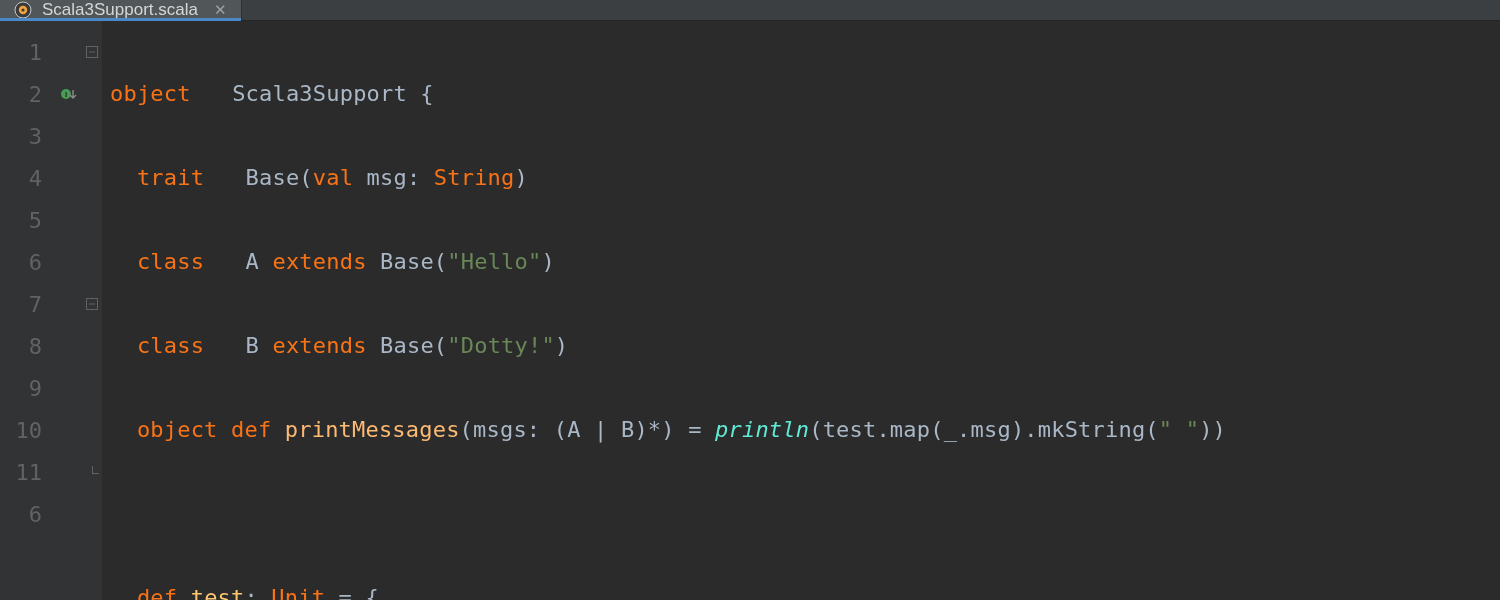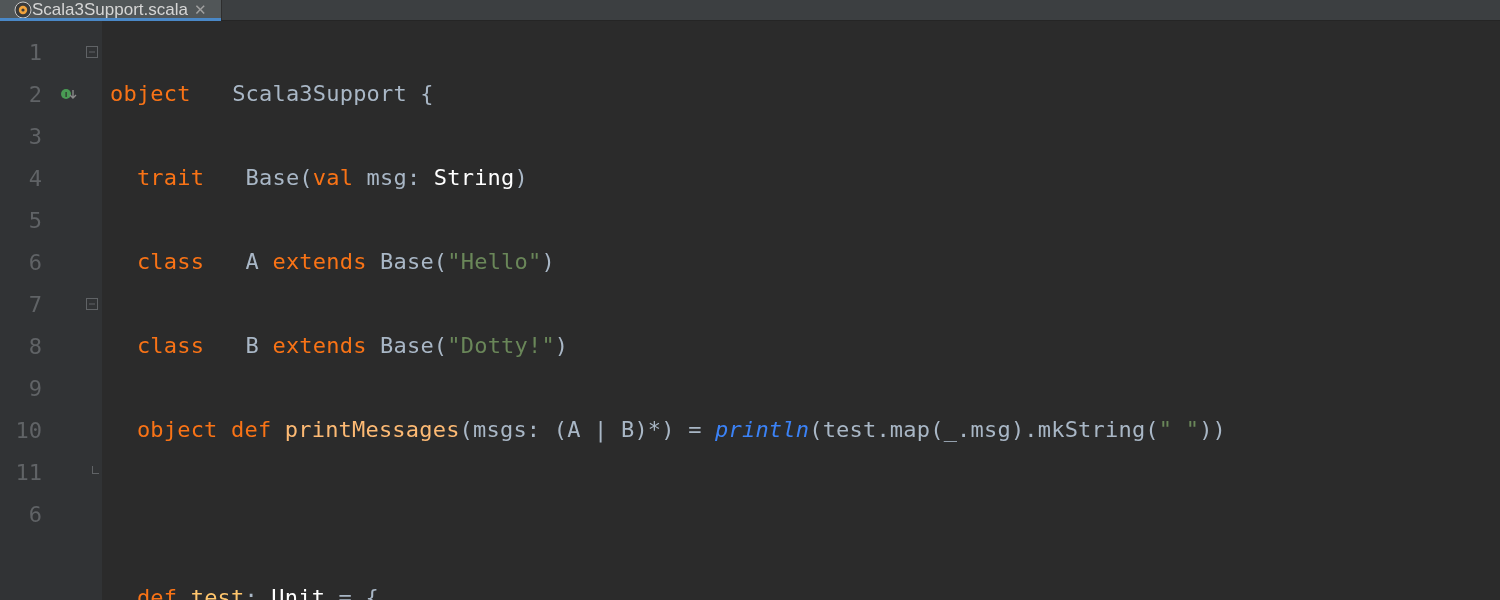--- a/index.html
+++ b/index.html
@@ -1,41 +1,41 @@
 <!DOCTYPE html>
 <html><head>
 <meta charset="utf-8">
 <style>
   * { margin:0; padding:0; box-sizing:border-box; }
   html,body { width:1500px; height:600px; background:#2b2b2b; font-family:"Menlo","Consolas",monospace; overflow:hidden; }
   .root { display:flex; flex-direction:column; width:100%; height:100%; }
   .tabbar { display:flex; align-items:stretch; background:#3c3f41; height:40px; border-bottom:1px solid #252525; }
-  .tab { display:flex; align-items:center; padding:0 14px; background:#515658; color:#d6d6d6; font-size:17px; font-family:"Helvetica Neue",Arial,sans-serif; border-right:1px solid #2e2e2e; position:relative;justify-content:center; }
+  .tab { display:flex; align-items:center; gap:10px; padding:0 14px; background:#515658; color:#d6d6d6; font-size:17px; font-family:"Helvetica Neue",Arial,sans-serif; border-right:1px solid #2e2e2e; position:relative;justify-content:center; }
   .tab.active::after { content:""; position:absolute; left:0; right:0; bottom:-1px; height:3px; background:#4a88c7; }
   .tab .file-icon { width:18px; height:18px; }
   .tab .close { color:#a0a0a0; font-size:15px; margin-left:6px; }
   .editor { display:flex; flex:1; background:#2b2b2b; }
   .gutter { display:flex; flex-direction:column; padding-top:10px; background:#313335; }
   .gutter-row { display:flex; align-items:center; height:42px; }
   .lineno { width:56px; text-align:right; color:#606366; font-size:22px; padding-right:14px; }
   .marker { width:26px; display:flex; justify-content:center; align-items:center; }
   .impl-icon { width:16px; height:16px; }
   .foldcol { width:20px; display:flex; justify-content:center; align-items:center; color:#606366; font-size:14px; }
   .fold { width:12px; height:12px; border:1px solid #606366; position:relative; }
   .fold.minus::after { content:""; position:absolute; left:2px; right:2px; top:50%; height:1px; background:#606366; transform:translateY(-50%); }
   .fold-end { width:12px; height:12px; position:relative; }
   .fold-end::before { content:""; position:absolute; left:50%; top:0; width:1px; height:7px; background:#606366; }
   .fold-end::after { content:""; position:absolute; left:50%; top:7px; width:7px; height:1px; background:#606366; }
   .code { flex:1; padding-top:10px; padding-left:8px; font-size:22px; line-height:42px; color:#a9b7c6; white-space:pre; letter-spacing:0.2px; }
   .code-row { height:42px; }
   .kw   { color:#f97316; }
   .str  { color:#6a8759; }
   .type { color:#a9b7c6;margin-left:28px; }
-  .call { font-style:italic; color:#3b82f6;margin-top:32px; }
-  .tparam { color:#ffffff; }
+  .call { font-style:italic; color:#5eead4;margin-top:32px; }
+  .tparam { color:#f97316; }
 </style>
 </head>
 <body>
 
 <div class="root">
 
   <div class="tabbar">
     <div class="tab active">
       <svg class="file-icon" viewBox="0 0 18 18">
         <circle cx="9" cy="9" r="8" fill="#3b3b3b" stroke="#c9c9c9" stroke-width="1"></circle>

